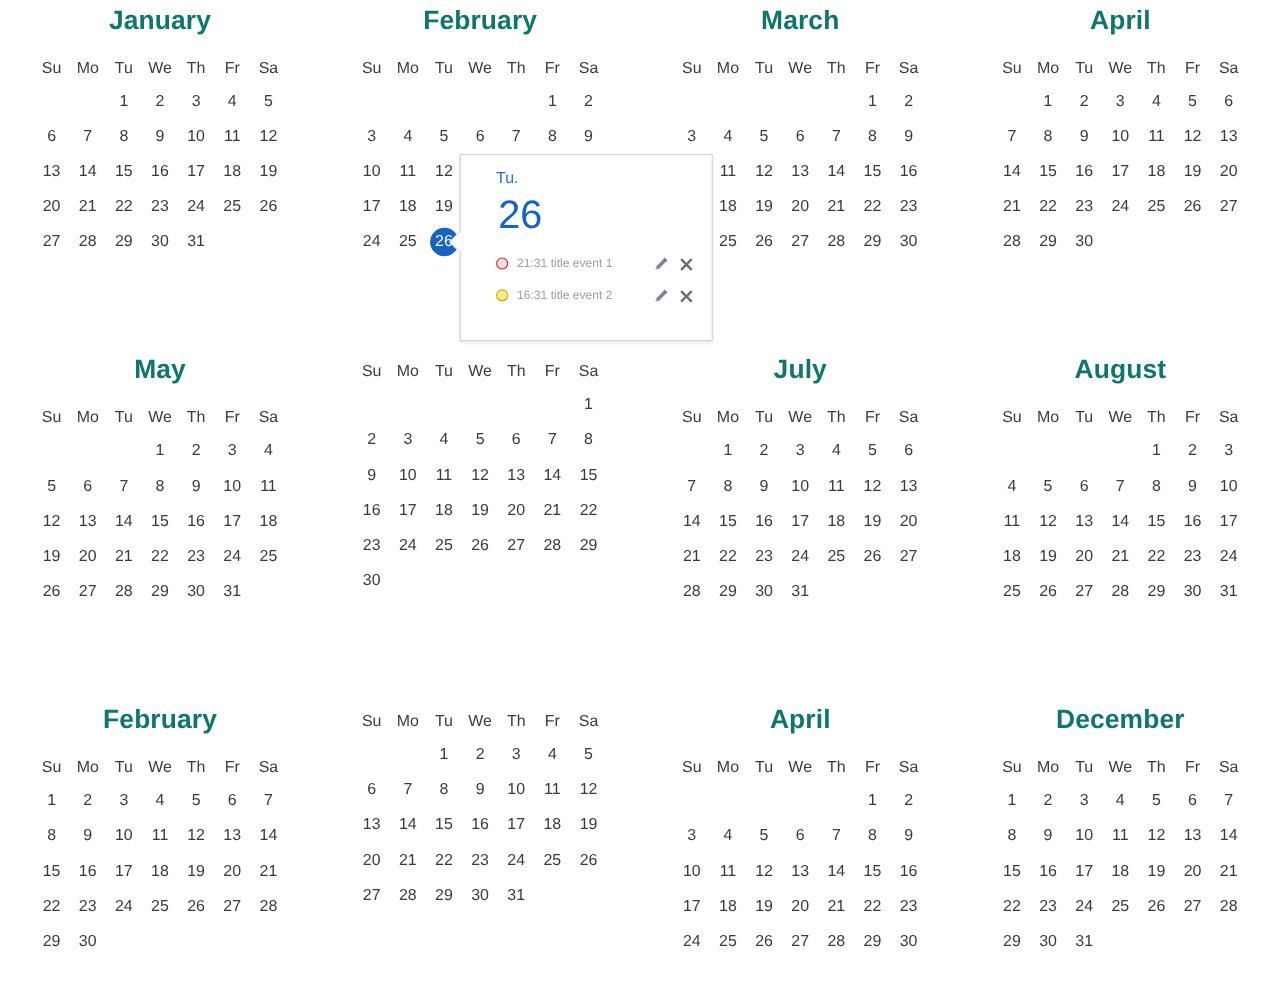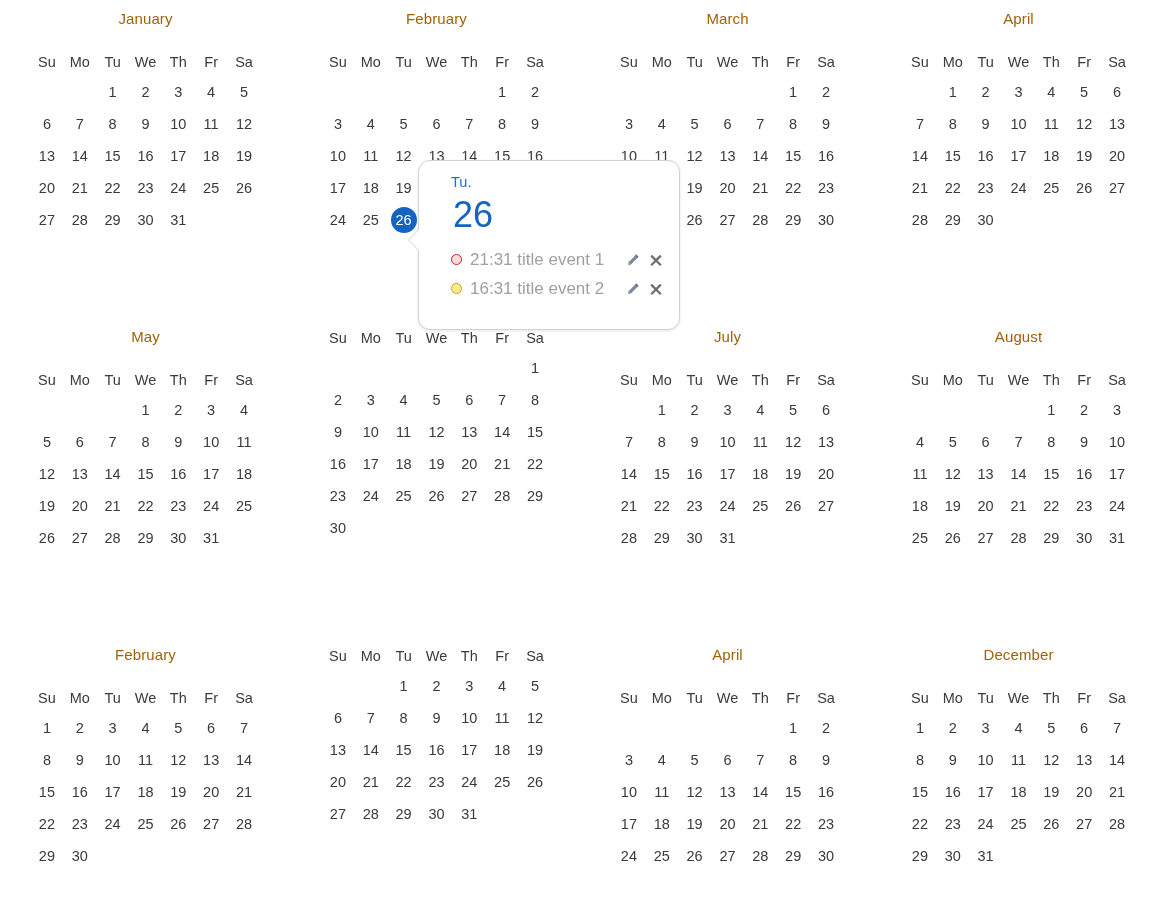--- a/index.html
+++ b/index.html
@@ -21,23 +21,23 @@
     grid-template-columns: repeat(4, 291px);
     grid-template-rows: 318px 318px 266px;
     width: 1164px;
   }
   .month {
     position: relative;
     padding-top: 6px;
   }
   .month-title {
     text-align: center;
-    color: #a16207;
-    font-size: 15px;
-    font-weight: 400;
+    color: #0f766e;
+    font-size: 24px;
+    font-weight: 700;
     line-height: 26px;
     padding-bottom: 16px;
     letter-spacing: .1px;
   }
   table.month-table {
     border-collapse: collapse;
     margin: 0 auto;
     table-layout: fixed;
     width: 230px;
   }
@@ -70,26 +70,26 @@
     border-radius: 50%;
     background: #1565c0;
     color: #ffffff;
     font-size: 14.5px;
   }
 
   
   .day-popup {
     position: absolute;
     left: 418px;
-    top: 160px;
-    width: 262px;
+    top: 140px;
+    width: 230px;
     height: 170px;
     background: #ffffff;
     border: 1px solid #d2d2d2;
-    border-radius: 12px;
+    border-radius: 1px;
     box-shadow: 0 1px 3px rgba(0,0,0,0.10);
     z-index: 20;
   }
   .popup-arrow-outer {
     position: absolute;
     left: -11px;
     top: 68px;
     width: 0; height: 0;
     border-top: 11px solid transparent;
     border-bottom: 11px solid transparent;
@@ -126,21 +126,21 @@
     height: 29px;
   }
   .event-dot {
     width: 11px; height: 11px;
     border-radius: 50%;
     flex: 0 0 auto;
     margin-right: 8px;
   }
   .event-label {
     color: #a0a0a0;
-    font-size: 17px;
+    font-size: 11px;
     flex: 1 1 auto;
     white-space: nowrap;
   }
   .event-actions {
     display: flex;
     align-items: center;
     gap: 9px;
     flex: 0 0 auto;
     padding-right: 2px;
   }

